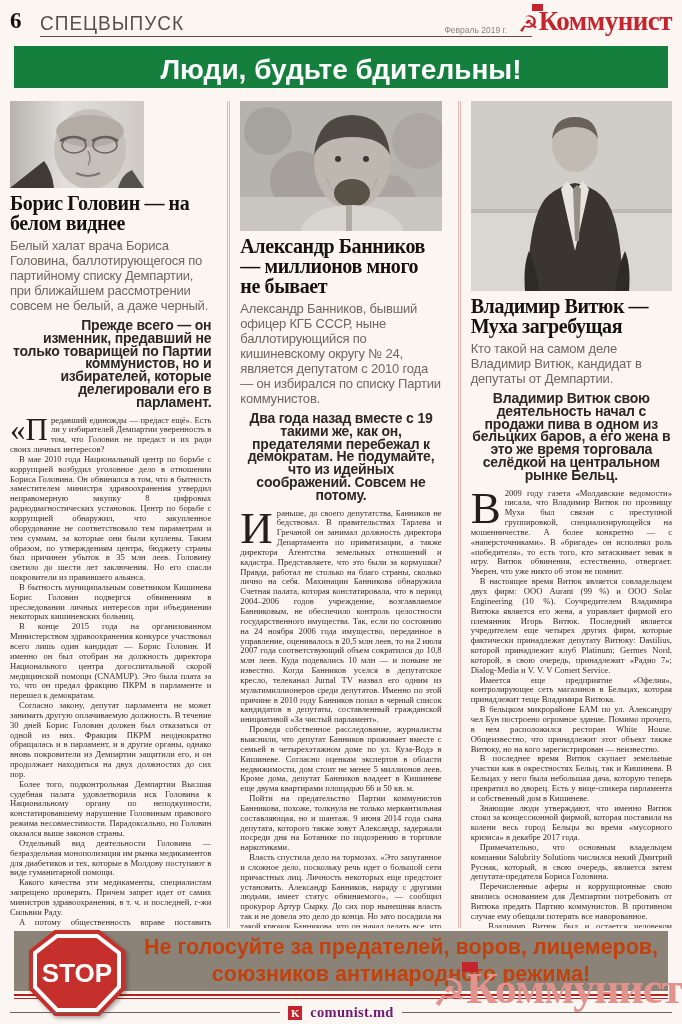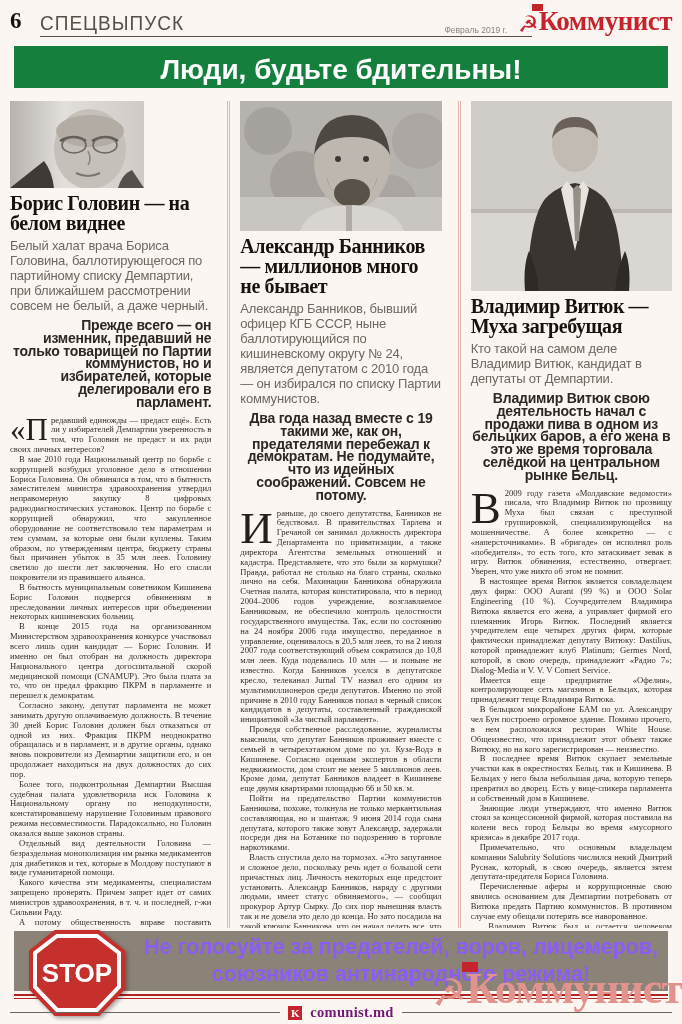--- a/index.html
+++ b/index.html
@@ -40,21 +40,21 @@
   .bp { font-size:8.6px; line-height:9.85px; text-align:justify; color:#332e29; }
   .bp.ind { text-indent:9px; }
   .closing { font-weight:bold; text-indent:9px; }
   .dropcap { float:left; font-weight:normal; color:#231f1b; padding-right:3px; }
   .dc1 { font-size:31px; line-height:27px; }
   .dc2 { font-size:45px; line-height:38px; padding-right:4px; }
   
   .stopband { position:absolute; top:931px; left:14px; right:14px; height:60px; background:#8c8378; }
   .stoptext { position:absolute; top:934px; left:140px; right:20px; text-align:center;
     font-family:"Liberation Sans",sans-serif; font-weight:bold; font-size:21.5px;
-    line-height:27px; color:#8b5cf6; }
+    line-height:27px; color:#c2410c; }
   .stopsign { position:absolute; top:929px; left:24px; width:106px; height:88px; z-index:4;
     filter:drop-shadow(2px 2px 2px rgba(0,0,0,.35)); }
   .redrule { position:absolute; top:994px; left:14px; right:14px; height:5px;
     border-top:2px solid #b32420; border-bottom:1px solid #b32420; }
   
   .wmark { position:absolute; top:963px; right:0px; color:#e2938e; white-space:nowrap; z-index:3; }
   .wmark .hs { font-family:"DejaVu Sans",sans-serif; font-size:38px; vertical-align:-3px; }
   .wmark .mt { font-size:44px; font-weight:bold; letter-spacing:-1px; }
   .wm-flag { position:absolute; right:204px; top:-1px; width:16px; height:10px; background:#c5242c; }
   .sitebar { position:absolute; left:10px; right:10px; top:1004px; display:flex;

